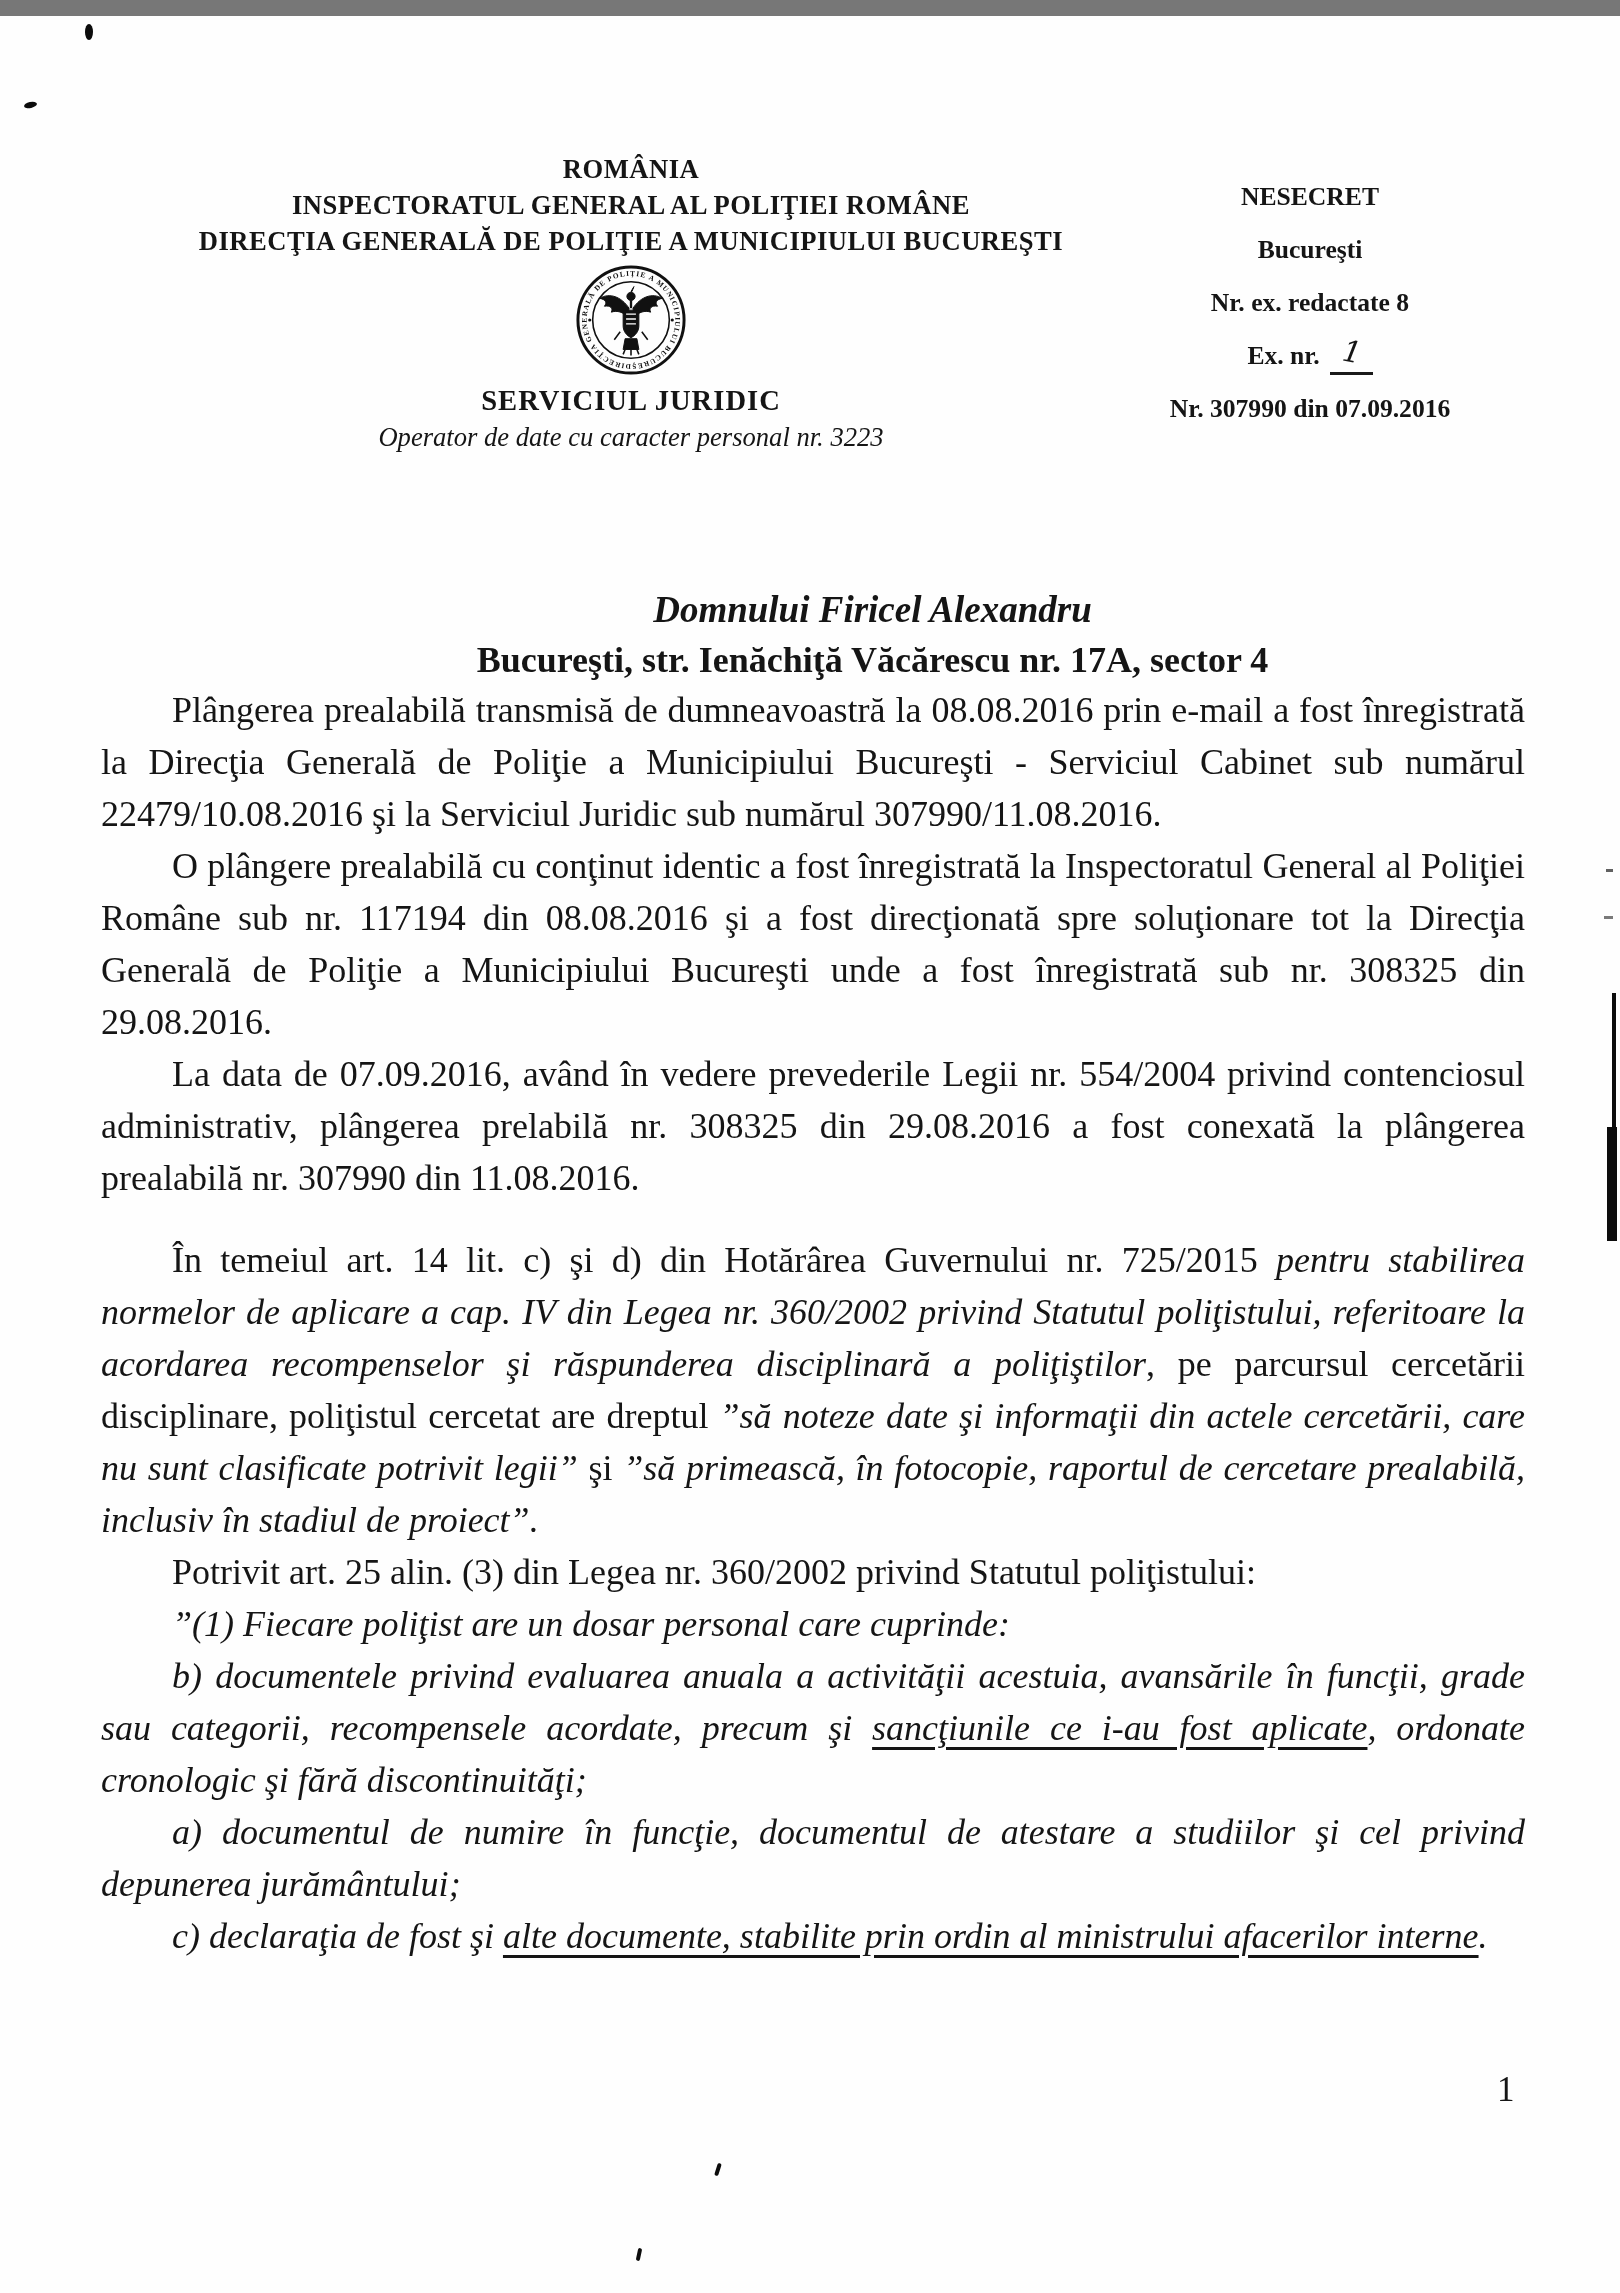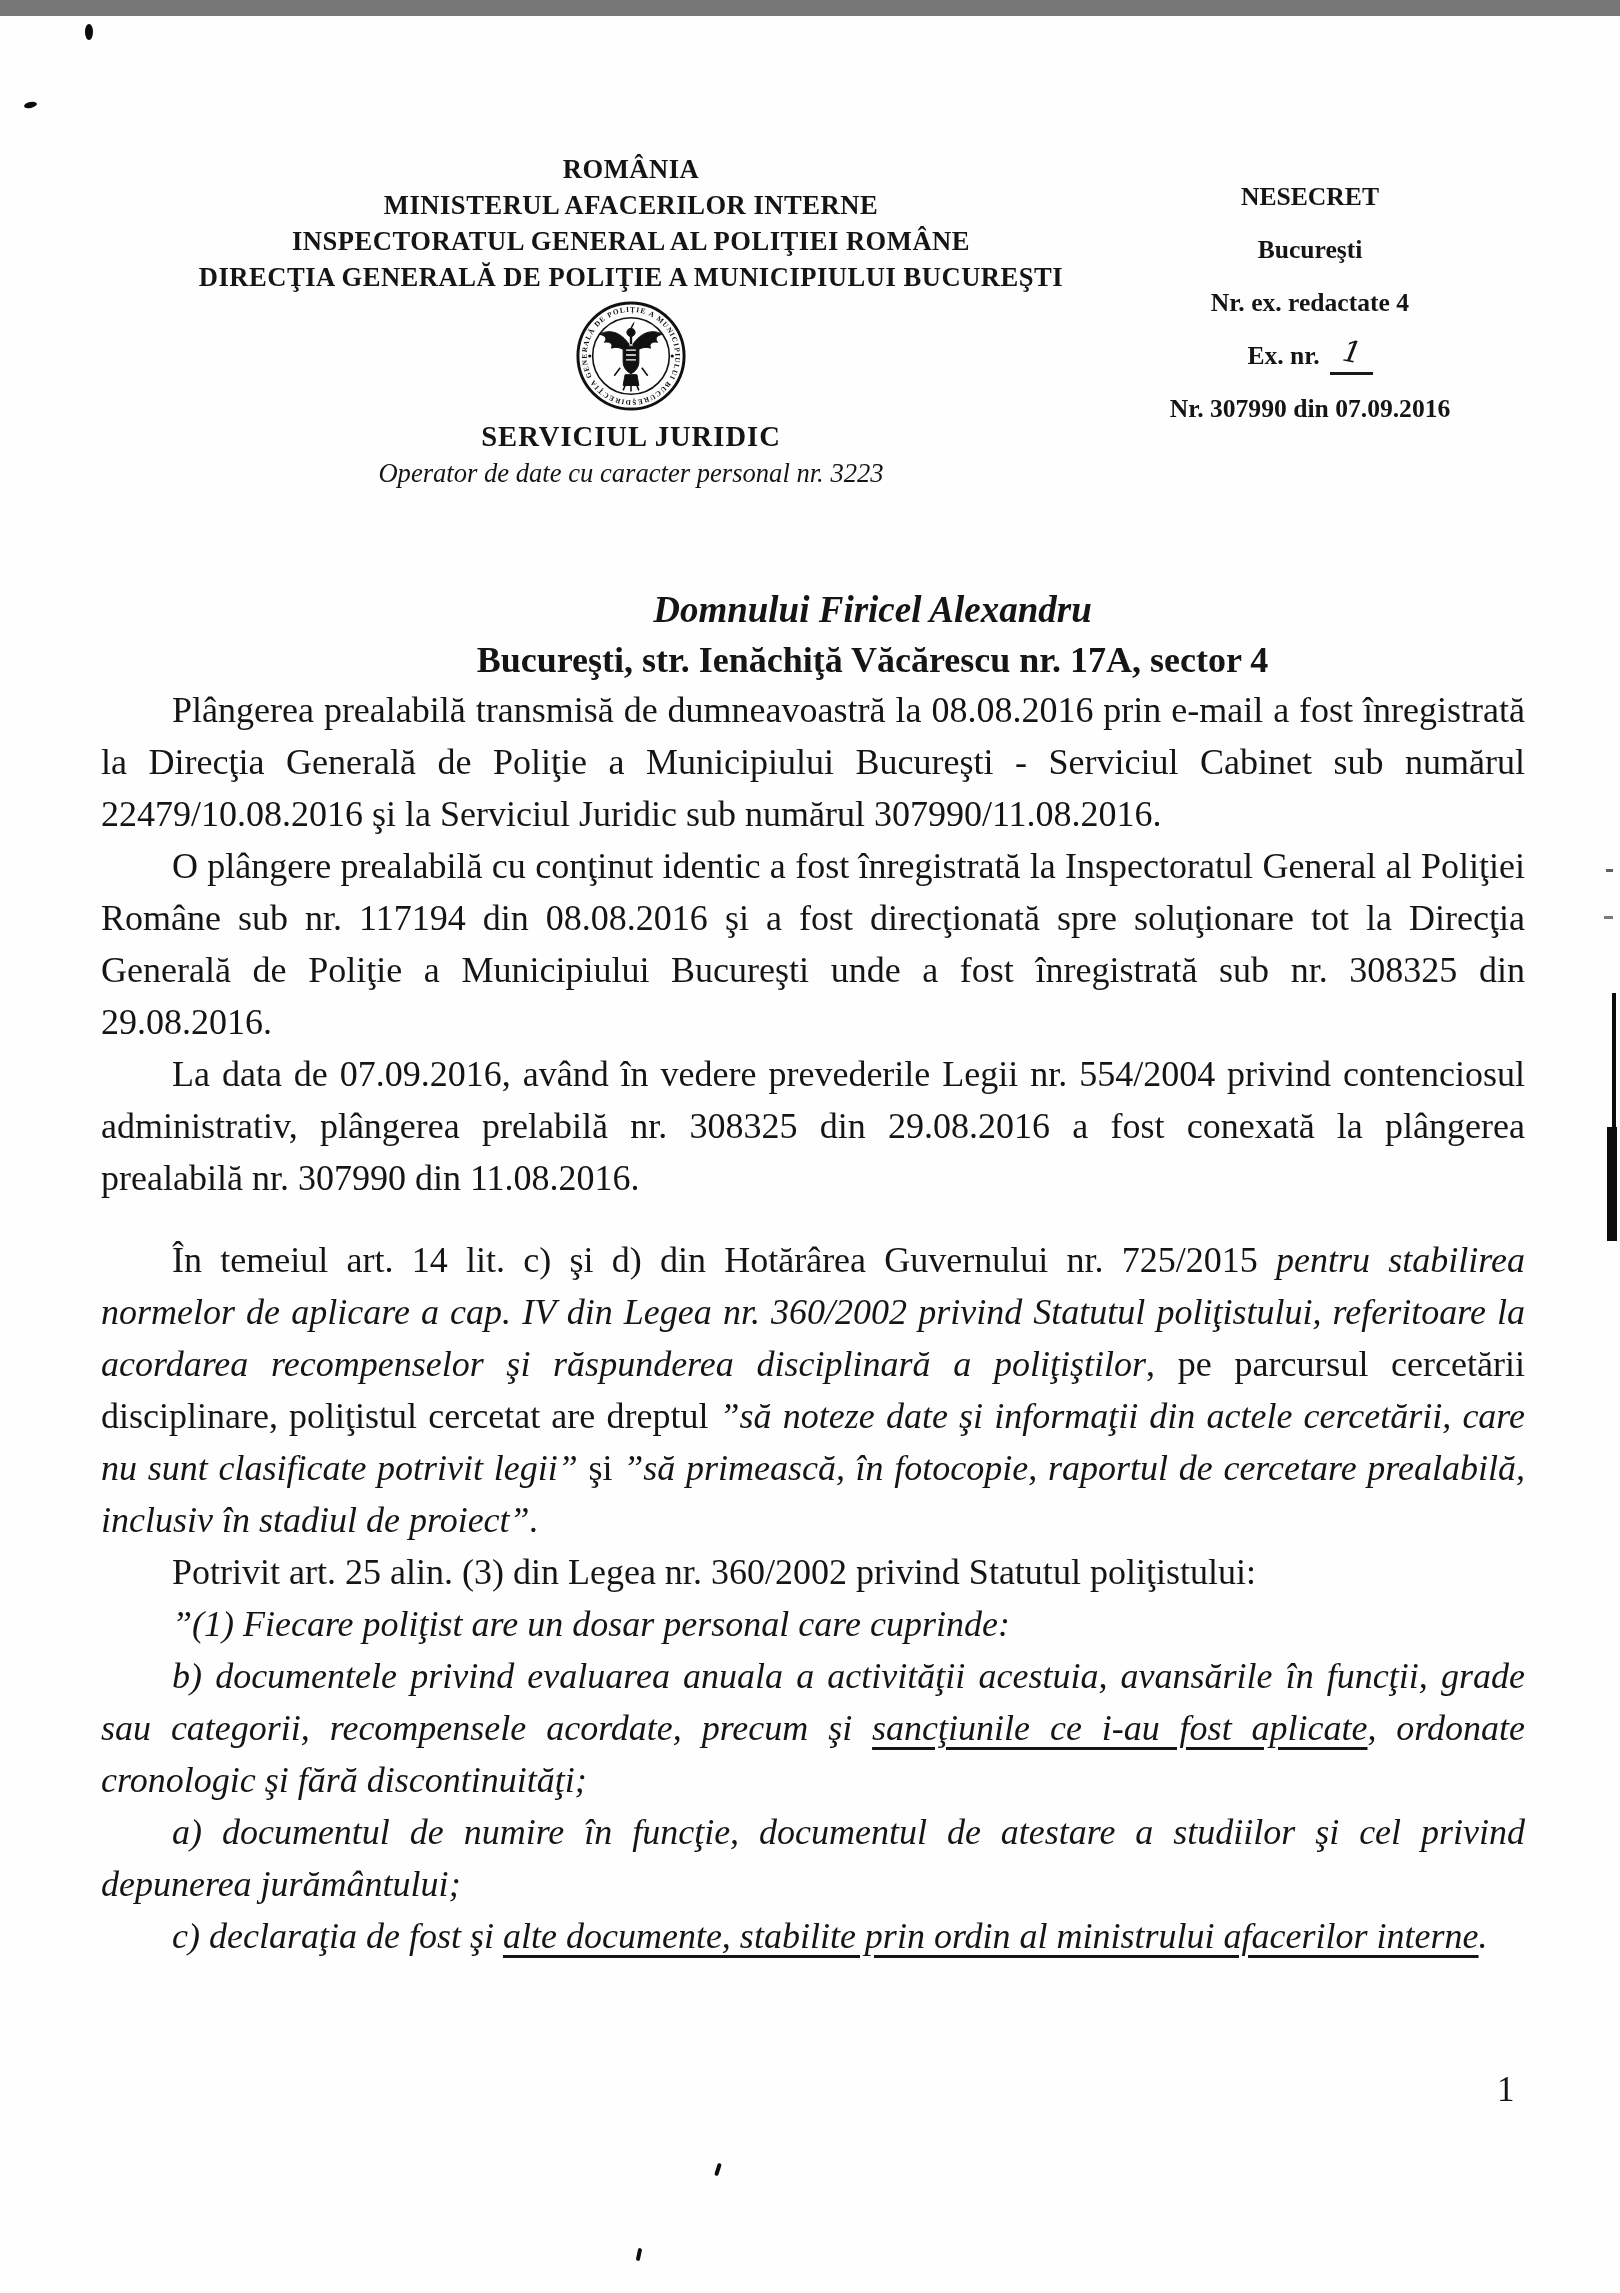--- a/index.html
+++ b/index.html
@@ -94,21 +94,20 @@
   <div class="artifact a-dash1"></div>
   <div class="artifact a-dash2"></div>
   <div class="artifact a-vline"></div>
   <div class="artifact a-vline-thick"></div>
   <div class="artifact a-speck3"></div>
   <div class="artifact a-speck4"></div>
   <div class="artifact a-speck5"></div>
 
   <div class="org-block">
     <div class="org-line">ROMÂNIA</div>
-    <div class="org-line">MINISTERUL AFACERILOR INTERNE</div>
     <div class="org-line">INSPECTORATUL GENERAL AL POLIŢIEI ROMÂNE</div>
     <div class="org-line">DIRECŢIA GENERALĂ DE POLIŢIE A MUNICIPIULUI BUCUREŞTI</div>
 
     <svg class="seal" width="114" height="114" viewBox="0 0 116 116">
       <circle cx="58" cy="58" r="54" fill="none" stroke="#111" stroke-width="3"></circle>
       <circle cx="58" cy="58" r="39" fill="none" stroke="#111" stroke-width="1.6"></circle>
       <defs>
         <path id="sealRing" d="M 58,103 A 45,45 0 1 1 58.01,103"></path>
       </defs>
       <text font-size="7.4" font-weight="bold" letter-spacing="1.1" fill="#111" font-family="Liberation Serif, serif">
@@ -136,21 +135,21 @@
       <circle cx="100" cy="58" r="1.6" fill="#111"></circle>
     </svg>
 
     <div class="dept-line">SERVICIUL JURIDIC</div>
     <div class="operator-line">Operator de date cu caracter personal nr. 3223</div>
   </div>
 
   <div class="class-block">
     <div class="row">NESECRET</div>
     <div class="row">Bucureşti</div>
-    <div class="row">Nr. ex. redactate 4</div>
+    <div class="row">Nr. ex. redactate 8</div>
     <div class="row">
       <span>Ex. nr.</span><span class="ex-slot"><span class="stroke">1</span></span>
     </div>
     <div class="row">Nr. 307990 din 07.09.2016</div>
   </div>
 
   <div class="addressee">
     <div class="l1">Domnului Firicel Alexandru</div>
     <div class="l2">Bucureşti, str. Ienăchiţă Văcărescu nr. 17A, sector 4</div>
   </div>

